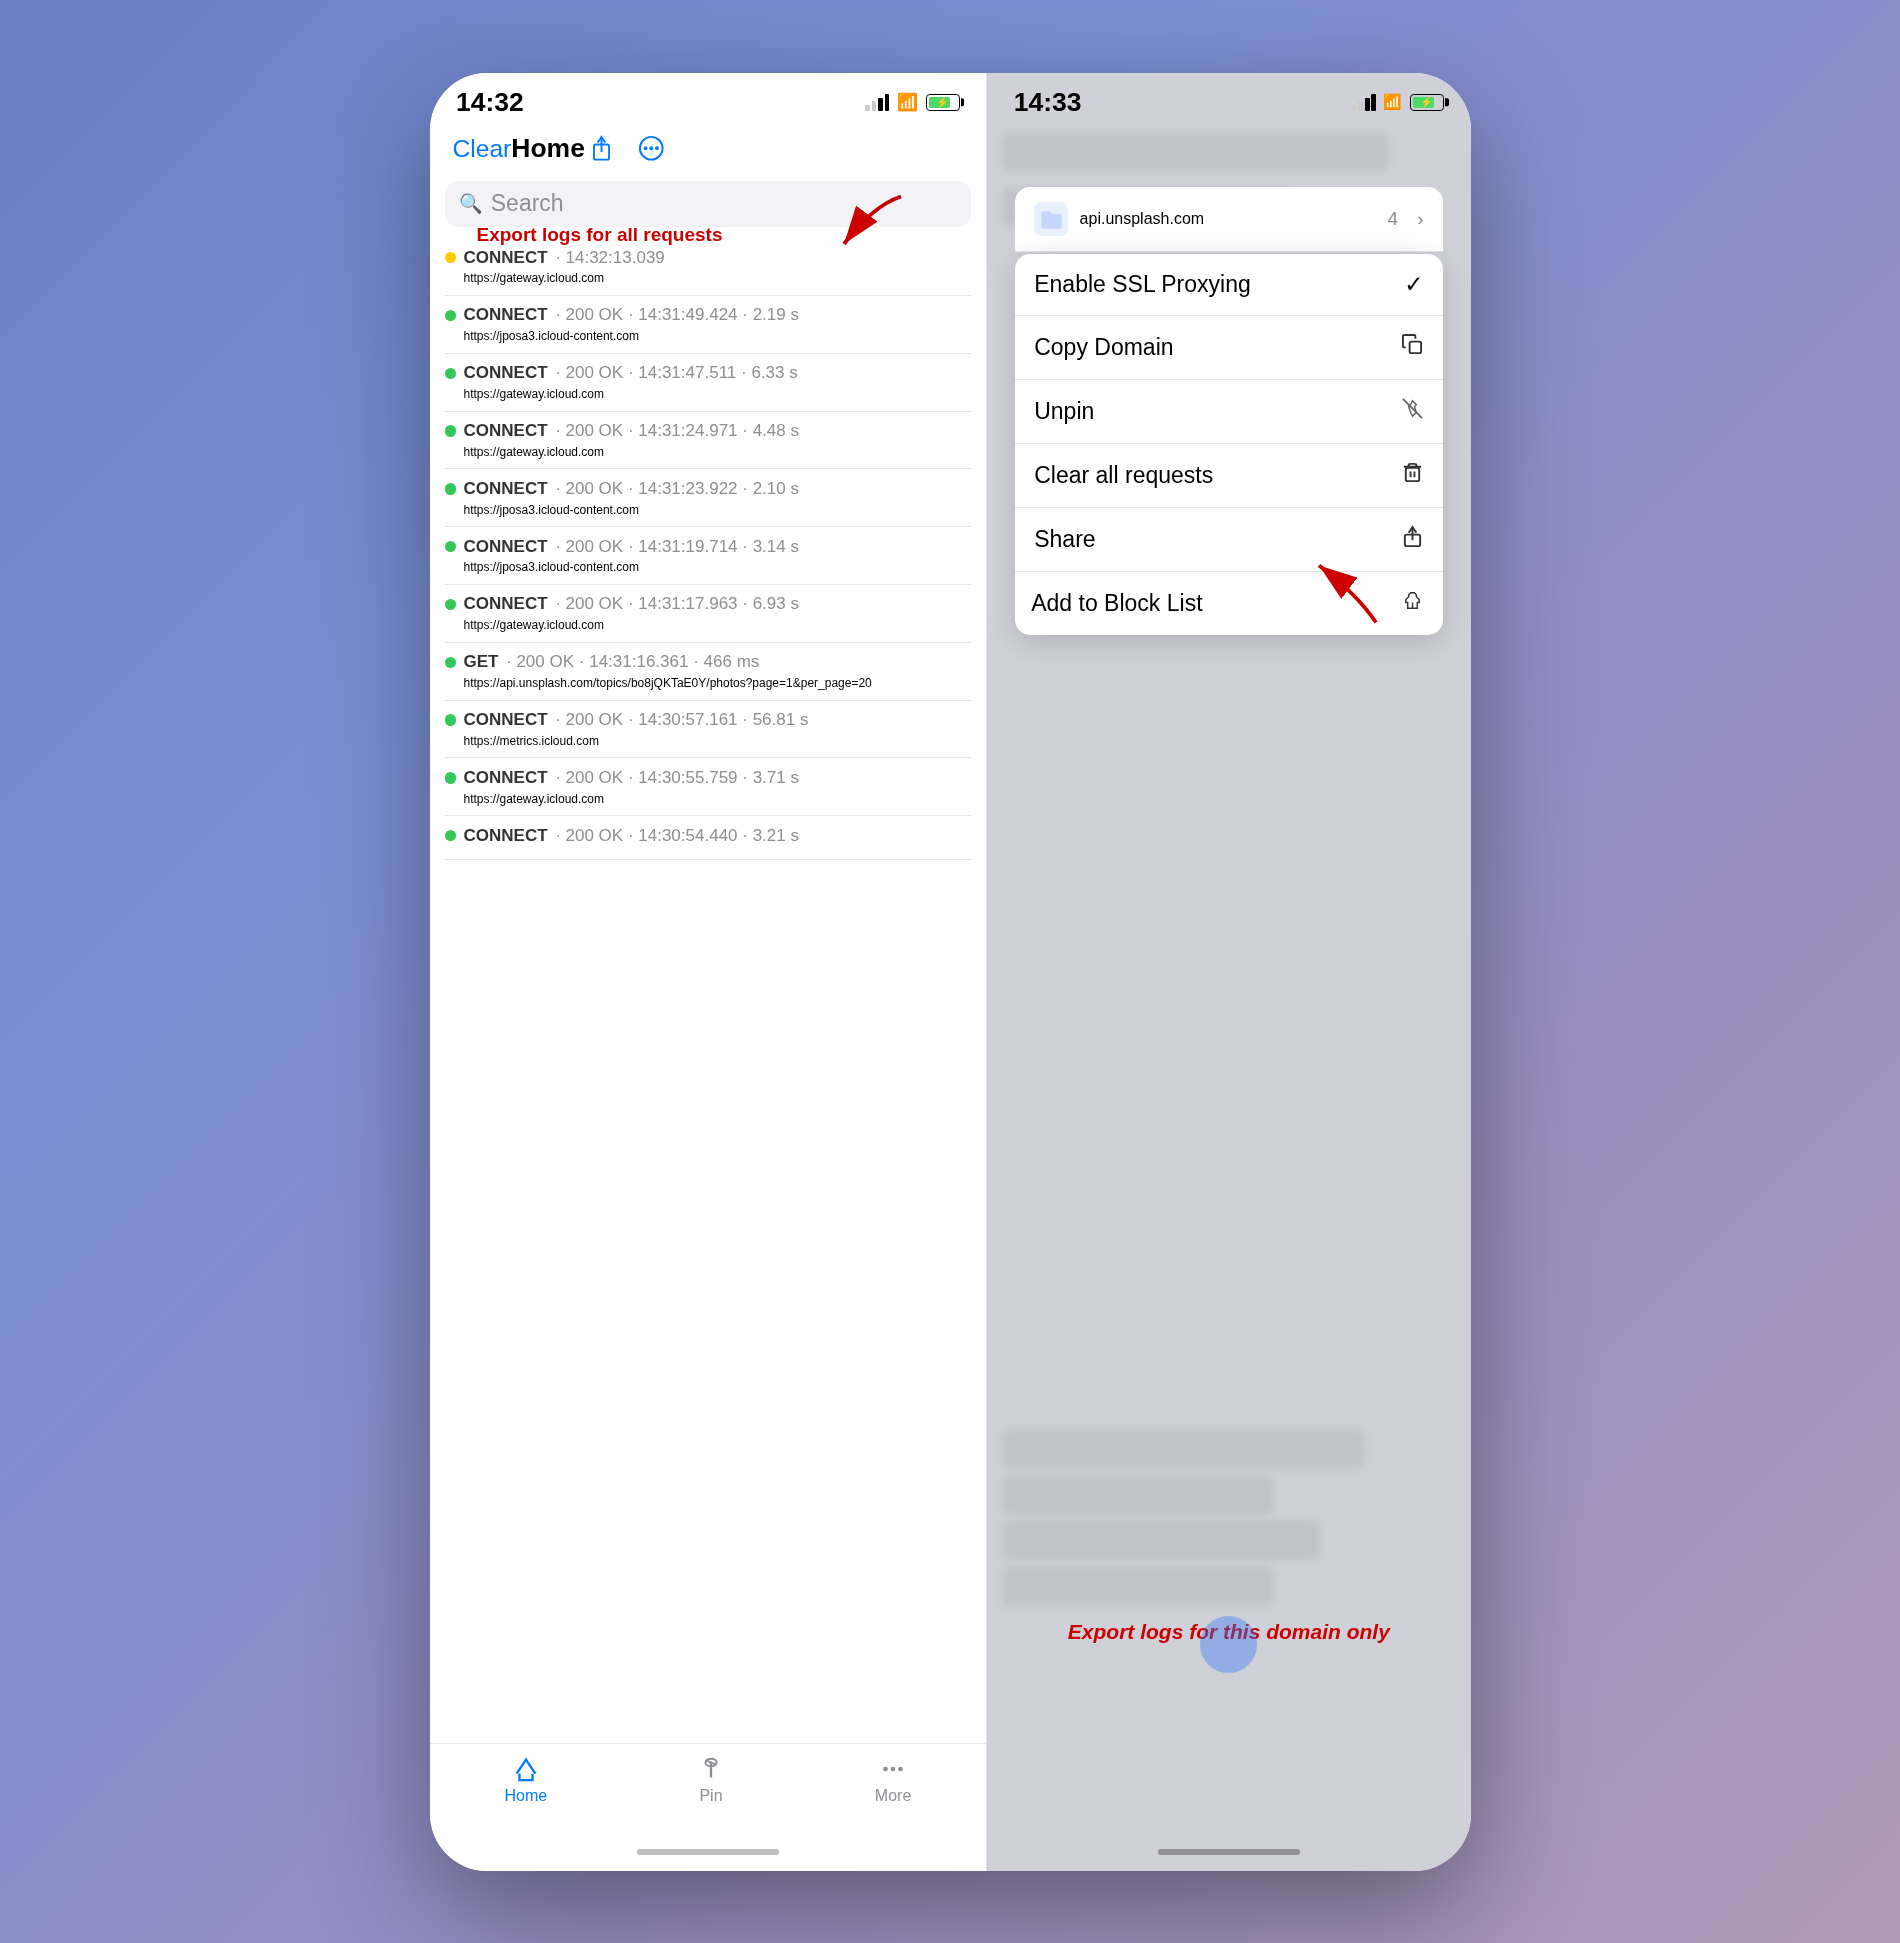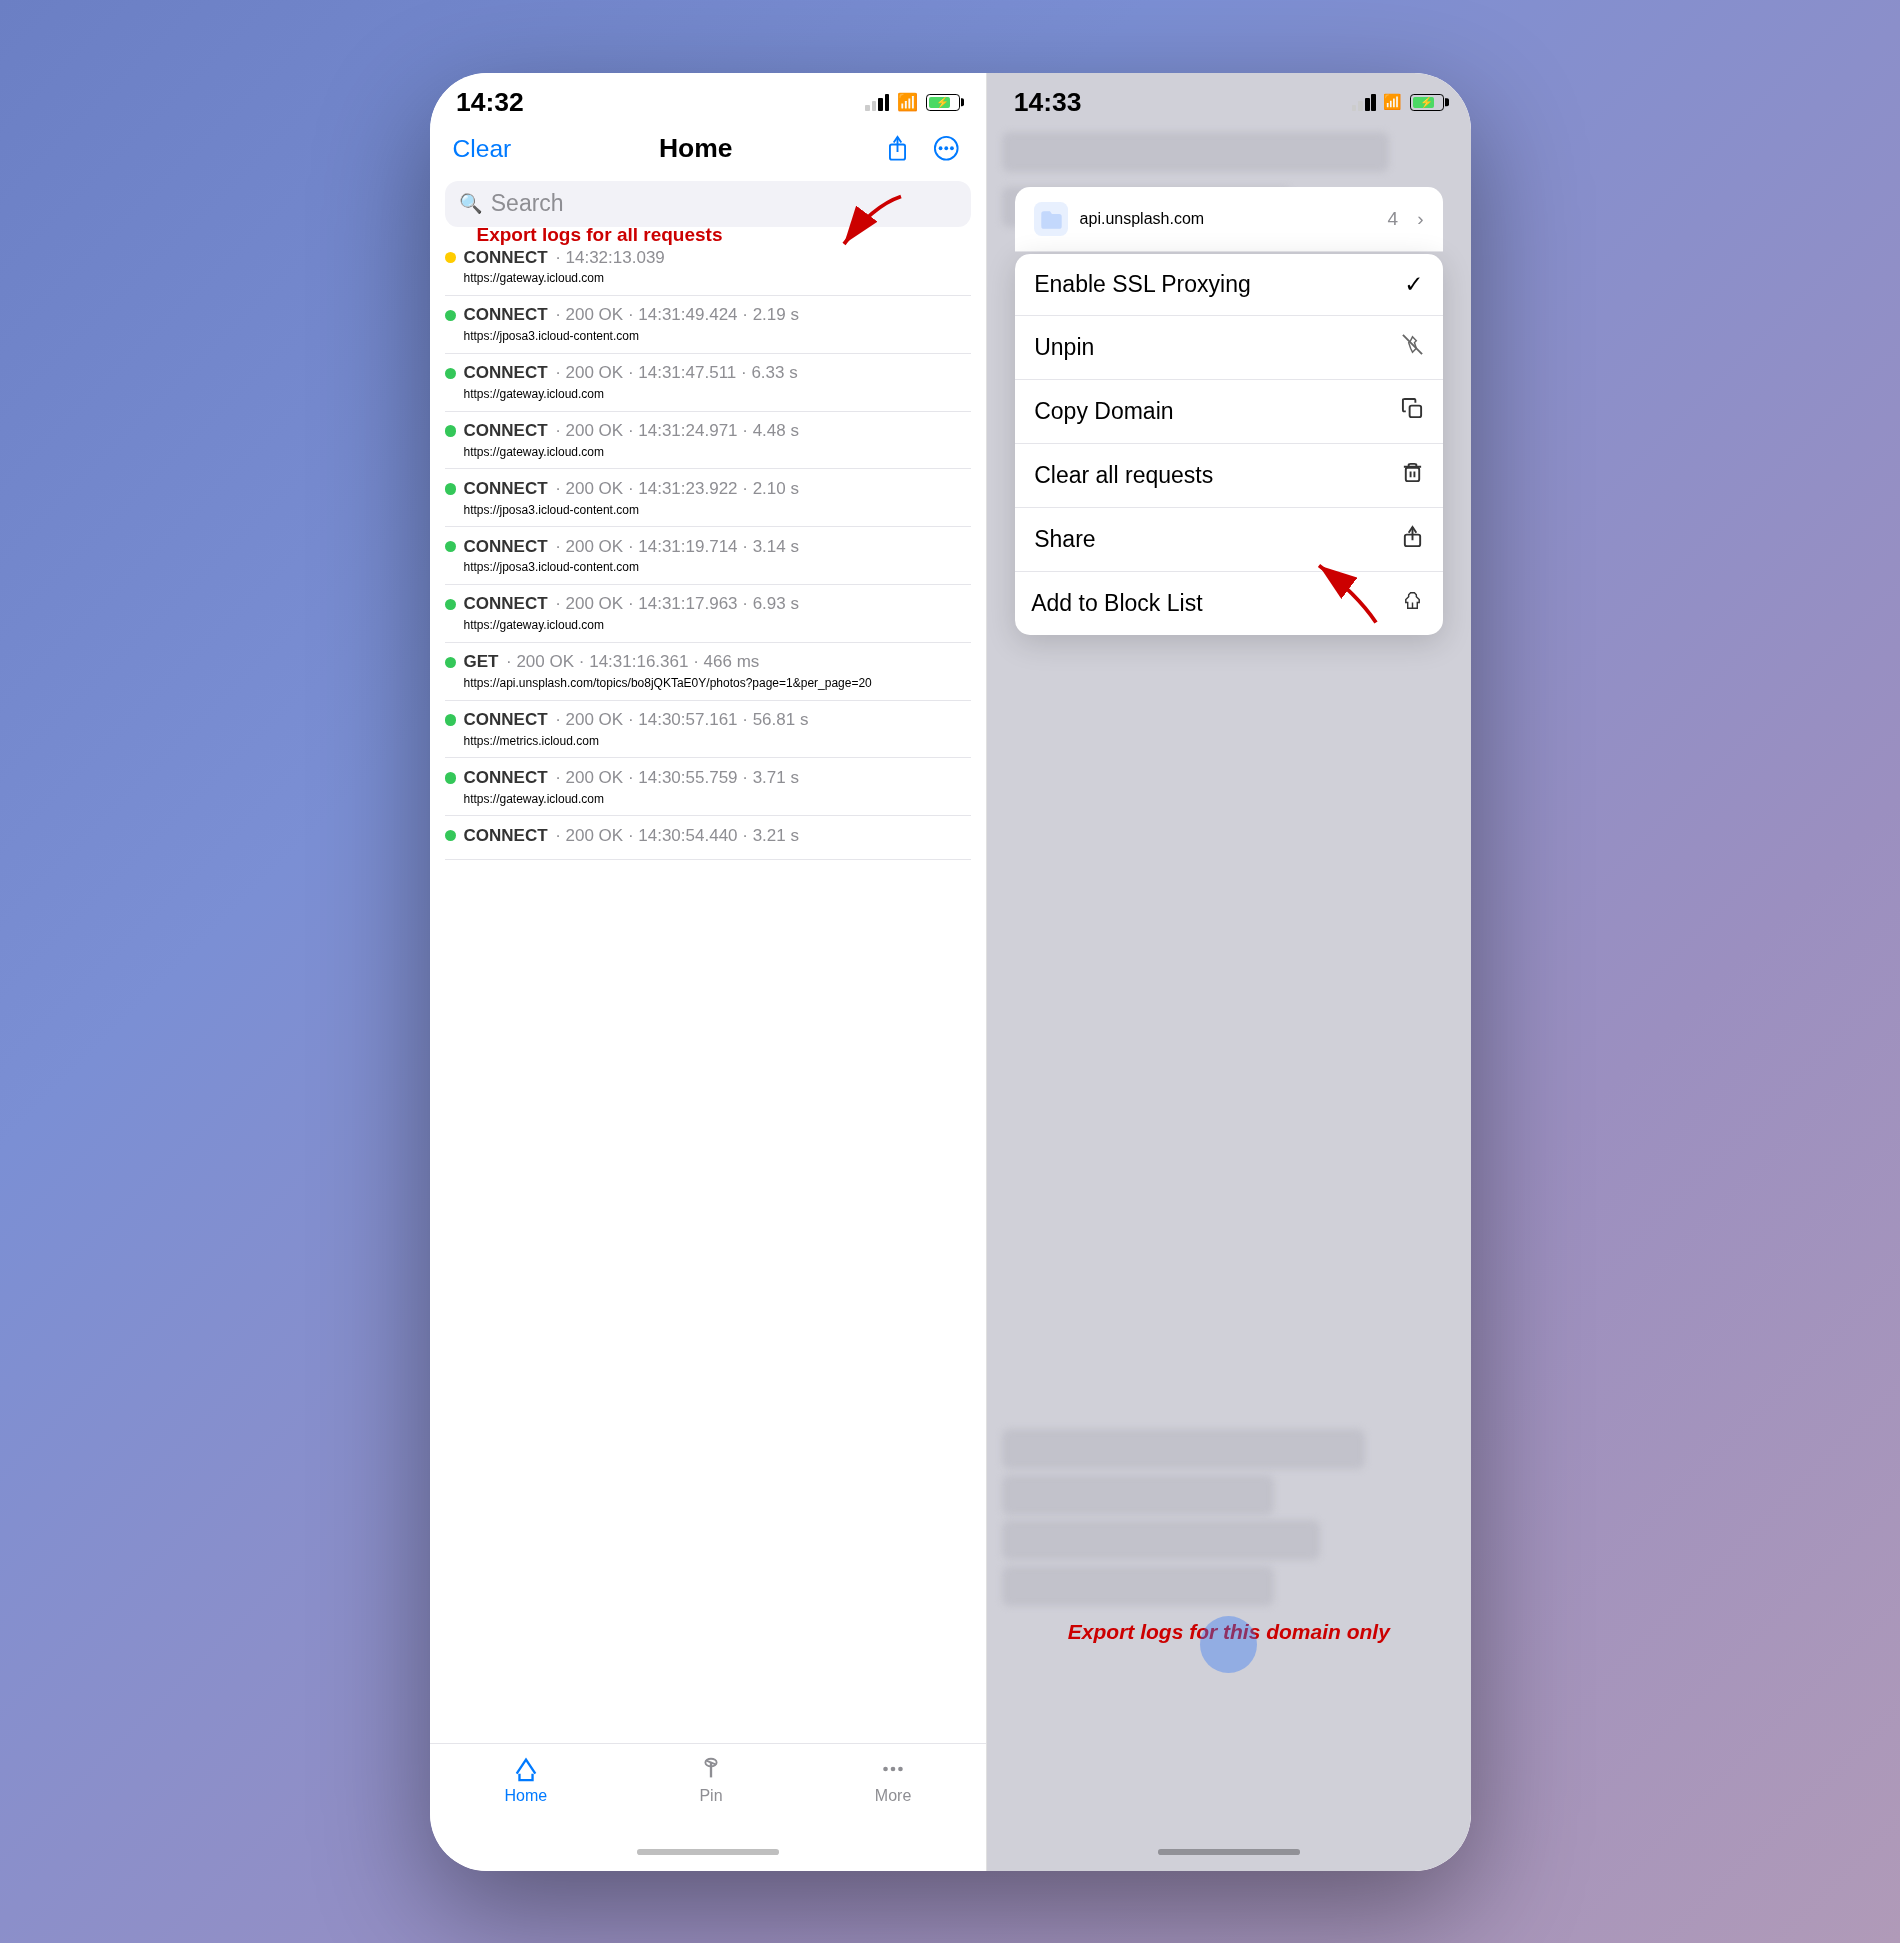--- a/index.html
+++ b/index.html
@@ -106,21 +106,20 @@
       left: 50%;
       top: 50%;
       transform: translate(-50%, -50%);
       font-size: 10.4px;
       color: #000;
       z-index: 2;
     }
     
     .nav-bar {
       display: flex;
-      justify-content: space-between;
       align-items: center;
       padding: 7.6px 23px 11.4px;
     }
     .nav-clear {
       color: #007aff;
       font-size: 24.6px;
       font-weight: 400;
       cursor: pointer;
     }
     .nav-title {
@@ -550,34 +549,34 @@
         <span class="domain-count">4</span>
         <span class="domain-chevron">›</span>
       </div>
 
       <div class="context-menu">
         <div class="menu-item">
           <span class="menu-item-label">Enable SSL Proxying</span>
           <span class="menu-item-check">✓</span>
         </div>
         <div class="menu-item">
+          <span class="menu-item-label">Copy Domain</span>
+          <span class="menu-item-icon">
+            <svg width="23" height="23" viewBox="0 0 24 24" fill="none">
+              <rect x="9" y="9" width="12" height="12" rx="2" stroke="#333" stroke-width="2"></rect>
+              <path d="M5 15 L3 15 C2 15 2 14 2 13 L2 3 C2 2 3 2 4 2 L14 2 C15 2 15 3 15 4 L15 6" stroke="#333" stroke-width="2" fill="none"></path>
+            </svg>
+          </span>
+        </div>
+        <div class="menu-item">
           <span class="menu-item-label">Unpin</span>
           <span class="menu-item-icon">
             <svg width="23" height="23" viewBox="0 0 24 24" fill="none">
               <line x1="2" y1="2" x2="22" y2="22" stroke="#666" stroke-width="2"></line>
               <path d="M12 4 L16 8 L14 10 L16 16 L12 20 L10 16 L8 10 L10 8 Z" stroke="#666" stroke-width="1.5" fill="none"></path>
-            </svg>
-          </span>
-        </div>
-        <div class="menu-item">
-          <span class="menu-item-label">Copy Domain</span>
-          <span class="menu-item-icon">
-            <svg width="23" height="23" viewBox="0 0 24 24" fill="none">
-              <rect x="9" y="9" width="12" height="12" rx="2" stroke="#333" stroke-width="2"></rect>
-              <path d="M5 15 L3 15 C2 15 2 14 2 13 L2 3 C2 2 3 2 4 2 L14 2 C15 2 15 3 15 4 L15 6" stroke="#333" stroke-width="2" fill="none"></path>
             </svg>
           </span>
         </div>
         <div class="menu-item">
           <span class="menu-item-label">Clear all requests</span>
           <span class="menu-item-icon">
             <svg width="23" height="23" viewBox="0 0 24 24" fill="none">
               <path d="M3 6 L21 6" stroke="#333" stroke-width="2"></path>
               <path d="M8 6 L8 4 C8 3 9 3 10 3 L14 3 C15 3 16 3 16 4 L16 6" stroke="#333" stroke-width="2" fill="none"></path>
               <rect x="5" y="7" width="14" height="14" rx="2" stroke="#333" stroke-width="2" fill="none"></rect>

